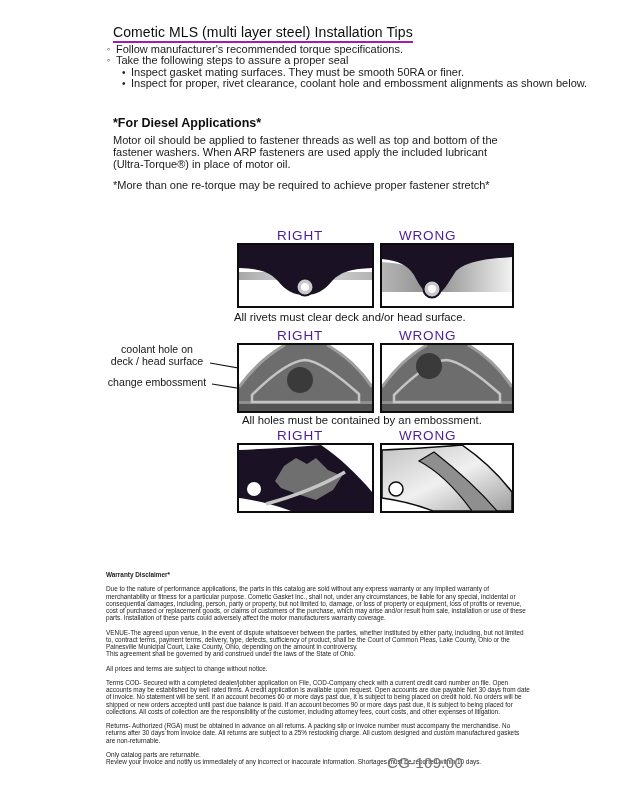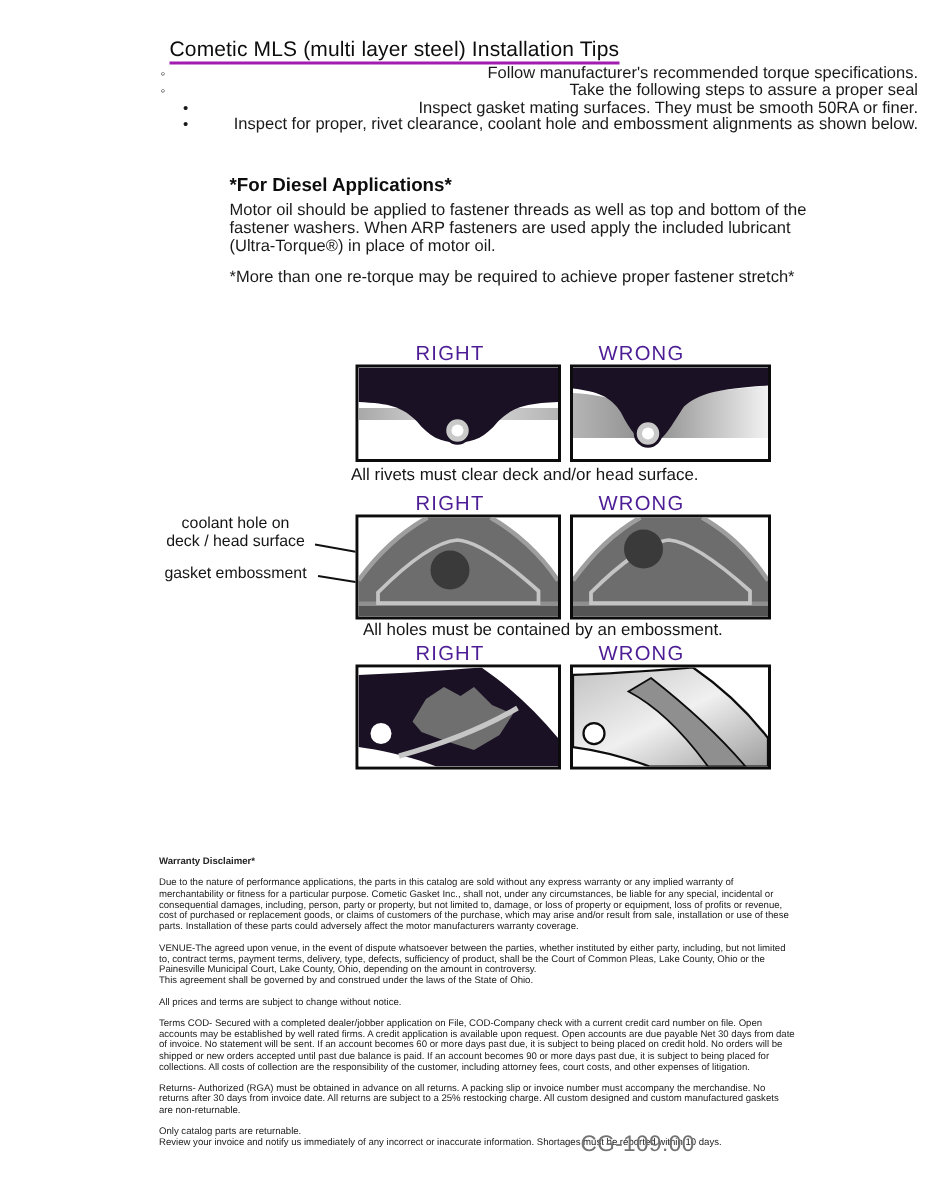--- a/index.html
+++ b/index.html
@@ -5,28 +5,28 @@
   * { margin:0; padding:0; box-sizing:border-box; }
   html,body { background:#ffffff; }
   body { font-family:"Liberation Sans","DejaVu Sans",sans-serif; color:#1a1a1a; }
   .page { position:relative; width:618px; height:800px; background:#fff; overflow:hidden; }
 
   
   .title { position:absolute; left:113px; top:24px; font-size:14px; font-weight:normal; color:#0d0d0d;
            border-bottom:2px solid #a21caf; padding-bottom:1px; letter-spacing:0.1px; }
 
   
-  .tips { position:absolute; left:107px; top:44px; width:505px; font-size:11px;text-align:right; }
+  .tips { position:absolute; left:107px; top:44px; width:505px; font-size:11px; }
   .bullet { position:relative; padding-left:9px; line-height:11.4px; }
   .bullet::before { content:"\25E6"; position:absolute; left:0; top:0; font-size:9px; }
   .sub-bullet { position:relative; margin-left:15px; padding-left:9px; line-height:11.4px; }
   .sub-bullet::before { content:"\2022"; position:absolute; left:0; top:0; font-size:10px; }
 
   
-  .diesel { position:absolute; left:113px; top:117px; width:402px; font-size:11px; line-height:12px;margin-left:40px; }
+  .diesel { position:absolute; left:113px; top:117px; width:402px; font-size:11px; line-height:12px; }
   .diesel-heading { font-size:12.5px; font-weight:bold; color:#0d0d0d; margin-bottom:5px; }
   .diesel p { margin-bottom:9px; }
 
   
   .fig-label { position:absolute; font-size:13.5px; letter-spacing:0.8px; color:#4c1d95; }
   .panel { position:absolute; border:2px solid #0c0c0c; background:#fff; }
   .panel svg { display:block; }
   .fig-caption { position:absolute; font-size:11.3px; line-height:11.5px; color:#151515; }
 
   .annot { position:absolute; font-size:10.6px; line-height:11.5px; text-align:center; color:#151515; }
@@ -101,21 +101,21 @@
 
   <div class="fig-caption" style="left:234px; top:312px;">All rivets must clear deck and/or head surface.</div>
 
   <div class="fig-label" style="left:277px; top:328px;">RIGHT</div>
   <div class="fig-label" style="left:399px; top:328px;">WRONG</div>
 
   <div class="annot" style="left:104px; top:344px; width:106px;">
     <div>coolant hole on</div>
     <div>deck / head surface</div>
   </div>
-  <div class="annot" style="left:104px; top:377px; width:106px;">gasket embossment</div>
+  <div class="annot" style="left:104px; top:377px; width:106px;">change embossment</div>
 
   <svg class="leader-svg" style="left:208px; top:355px;" width="92" height="42" viewBox="0 0 92 42">
     <line x1="2" y1="8" x2="86" y2="23" stroke="#111111" stroke-width="1.2"></line>
     <line x1="4" y1="29" x2="54" y2="37" stroke="#111111" stroke-width="1.2"></line>
   </svg>
 
   <div class="panel" style="left:237px; top:343px; width:137px; height:70px;">
     <svg width="133" height="66" viewBox="0 0 133 66">
       <rect width="133" height="66" fill="#6d6d6d"></rect>
       <path d="M0,0 H46 C30,9 13,24 0,42 Z" fill="#ffffff"></path>

